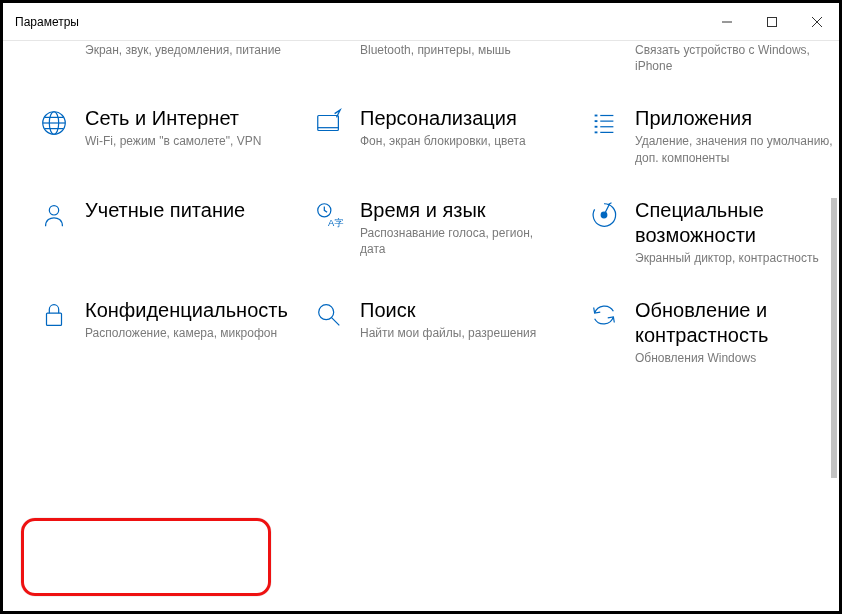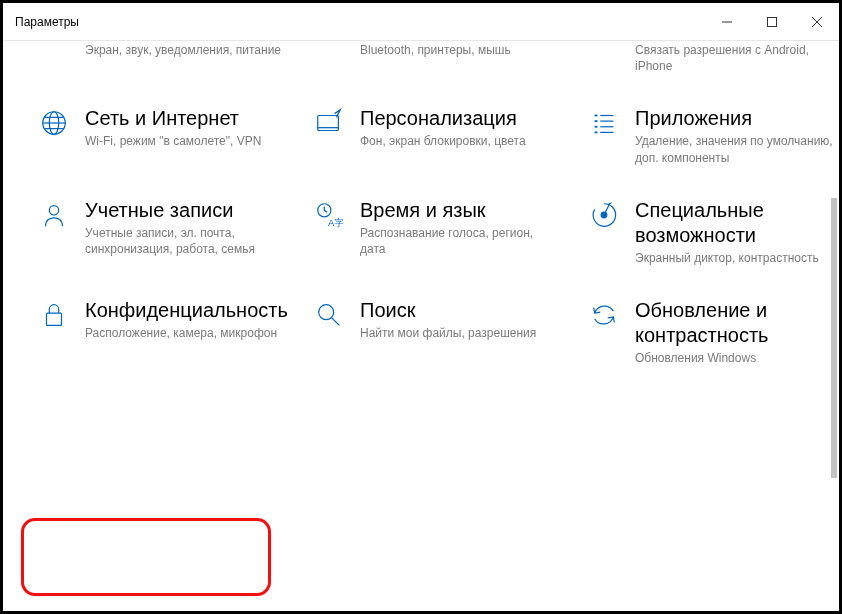--- a/index.html
+++ b/index.html
@@ -135,21 +135,21 @@
     </div>
     <div class="tile partial">
       <div class="icon"></div>
       <div class="txt">
         <div class="tdesc">Bluetooth, принтеры, мышь</div>
       </div>
     </div>
     <div class="tile partial">
       <div class="icon"></div>
       <div class="txt">
-        <div class="tdesc">Связать разрешения с Android, iPhone</div>
+        <div class="tdesc">Связать устройство с Windows, iPhone</div>
       </div>
     </div>
 
     <div class="tile">
       <div class="icon">
         <svg viewBox="0 0 32 32">
             <circle cx="16" cy="16" r="12"></circle>
             <ellipse cx="16" cy="16" rx="5" ry="12"></ellipse>
             <line x1="4" y1="16" x2="28" y2="16"></line>
             <line x1="6" y1="10" x2="26" y2="10"></line>
@@ -194,22 +194,21 @@
     </div>
 
     <div class="tile">
       <div class="icon">
         <svg viewBox="0 0 32 32">
             <circle cx="16" cy="11" r="5"></circle>
             <path d="M7 28 C7 21 12 19 16 19 C20 19 25 21 25 28"></path>
           </svg>
       </div>
       <div class="txt">
-        <div class="ttitle">Учетные записи</div>
-        <div class="tdesc">Учетные записи, эл. почта, синхронизация, работа, семья</div>
+        <div class="ttitle">Учетные питание</div>
       </div>
     </div>
     <div class="tile">
       <div class="icon">
         <svg viewBox="0 0 32 32">
             <circle cx="11" cy="11" r="7"></circle>
             <path d="M11 7 L11 11 L14 13"></path>
             <text x="15" y="28" font-size="10" fill="#0067c0" stroke="none">A字</text>
           </svg>
       </div>

